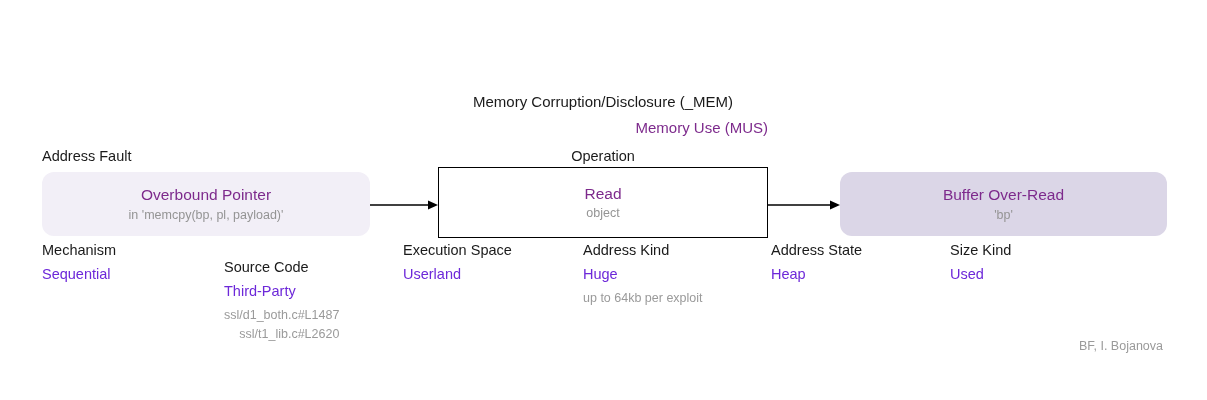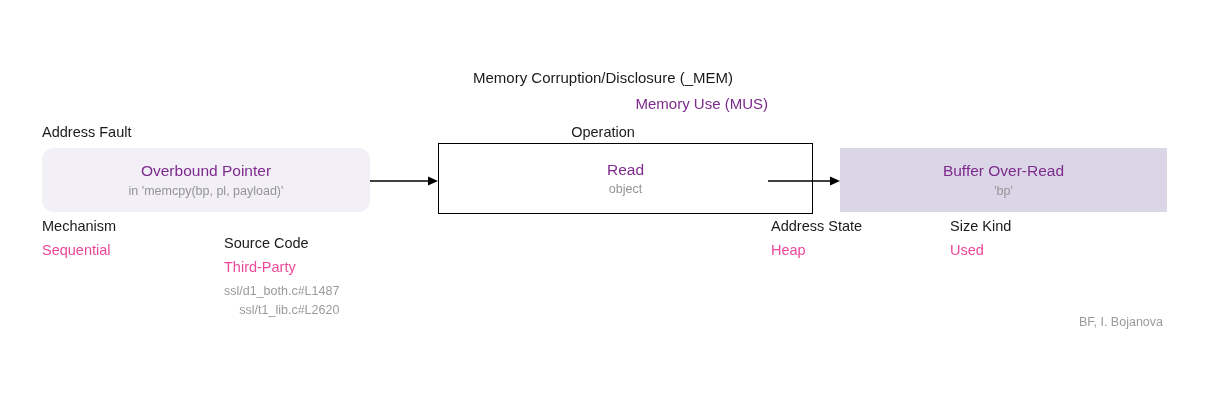--- a/index.html
+++ b/index.html
@@ -14,20 +14,21 @@
     font-family: "Liberation Sans", "DejaVu Sans", sans-serif;
     position: relative;
     overflow: hidden;
     color: #1a1a1a;
     -webkit-font-smoothing: antialiased;
   }
 
   .canvas {
     position: absolute;
     inset: 0;
+    margin-top: 24px;
   }
 
   
   .hdr {
     position: absolute;
     font-size: 14.5px;
     color: #1a1a1a;
     white-space: nowrap;
     line-height: 1;
   }
@@ -78,33 +79,33 @@
     left: 42px;
     top: 148px;
     width: 328px;
     height: 64px;
     background: #f2eff7;
     border-radius: 12px;
   }
   .node-op {
     left: 438px;
     top: 143px;
-    width: 375px;
+    width: 330px;
     height: 71px;
     background: #ffffff;
     border: 1.6px solid #000000;
     border-radius: 0;
   }
   .node-final {
     left: 840px;
     top: 148px;
     width: 327px;
     height: 64px;
     background: #dbd6e7;
-    border-radius: 0;
+    border-radius: 12px;
   }
 
   
   .arrow {
     position: absolute;
     height: 12px;
     display: block;
   }
 
   
@@ -113,21 +114,21 @@
     white-space: nowrap;
   }
   .attr-name {
     font-size: 14.5px;
     color: #1a1a1a;
     line-height: 1;
     display: block;
   }
   .attr-value {
     font-size: 14.5px;
-    color: #ec4899;
+    color: #6d28d9;
     line-height: 1;
     display: block;
     margin-top: 9px;
   }
   .attr-notes {
     margin-top: 8px;
     display: block;
   }
   .attr-note {
     font-size: 12.5px;
@@ -193,21 +194,32 @@
 
   <div class="attr" style="left:224px; top:236px;">
     <span class="attr-name">Source Code</span>
     <span class="attr-value">Third-Party</span>
     <span class="attr-notes">
       <span class="attr-note">ssl/d1_both.c#L1487</span>
       <span class="attr-note">ssl/t1_lib.c#L2620</span>
     </span>
   </div>
 
-
+  <div class="attr" style="left:403px; top:219px;">
+    <span class="attr-name">Execution Space</span>
+    <span class="attr-value">Userland</span>
+  </div>
+
+  <div class="attr" style="left:583px; top:219px;">
+    <span class="attr-name">Address Kind</span>
+    <span class="attr-value">Huge</span>
+    <span class="attr-notes">
+      <span class="attr-note">up to 64kb per exploit</span>
+    </span>
+  </div>
 
   <div class="attr" style="left:771px; top:219px;">
     <span class="attr-name">Address State</span>
     <span class="attr-value">Heap</span>
   </div>
 
   <div class="attr" style="left:950px; top:219px;">
     <span class="attr-name">Size Kind</span>
     <span class="attr-value">Used</span>
   </div>

